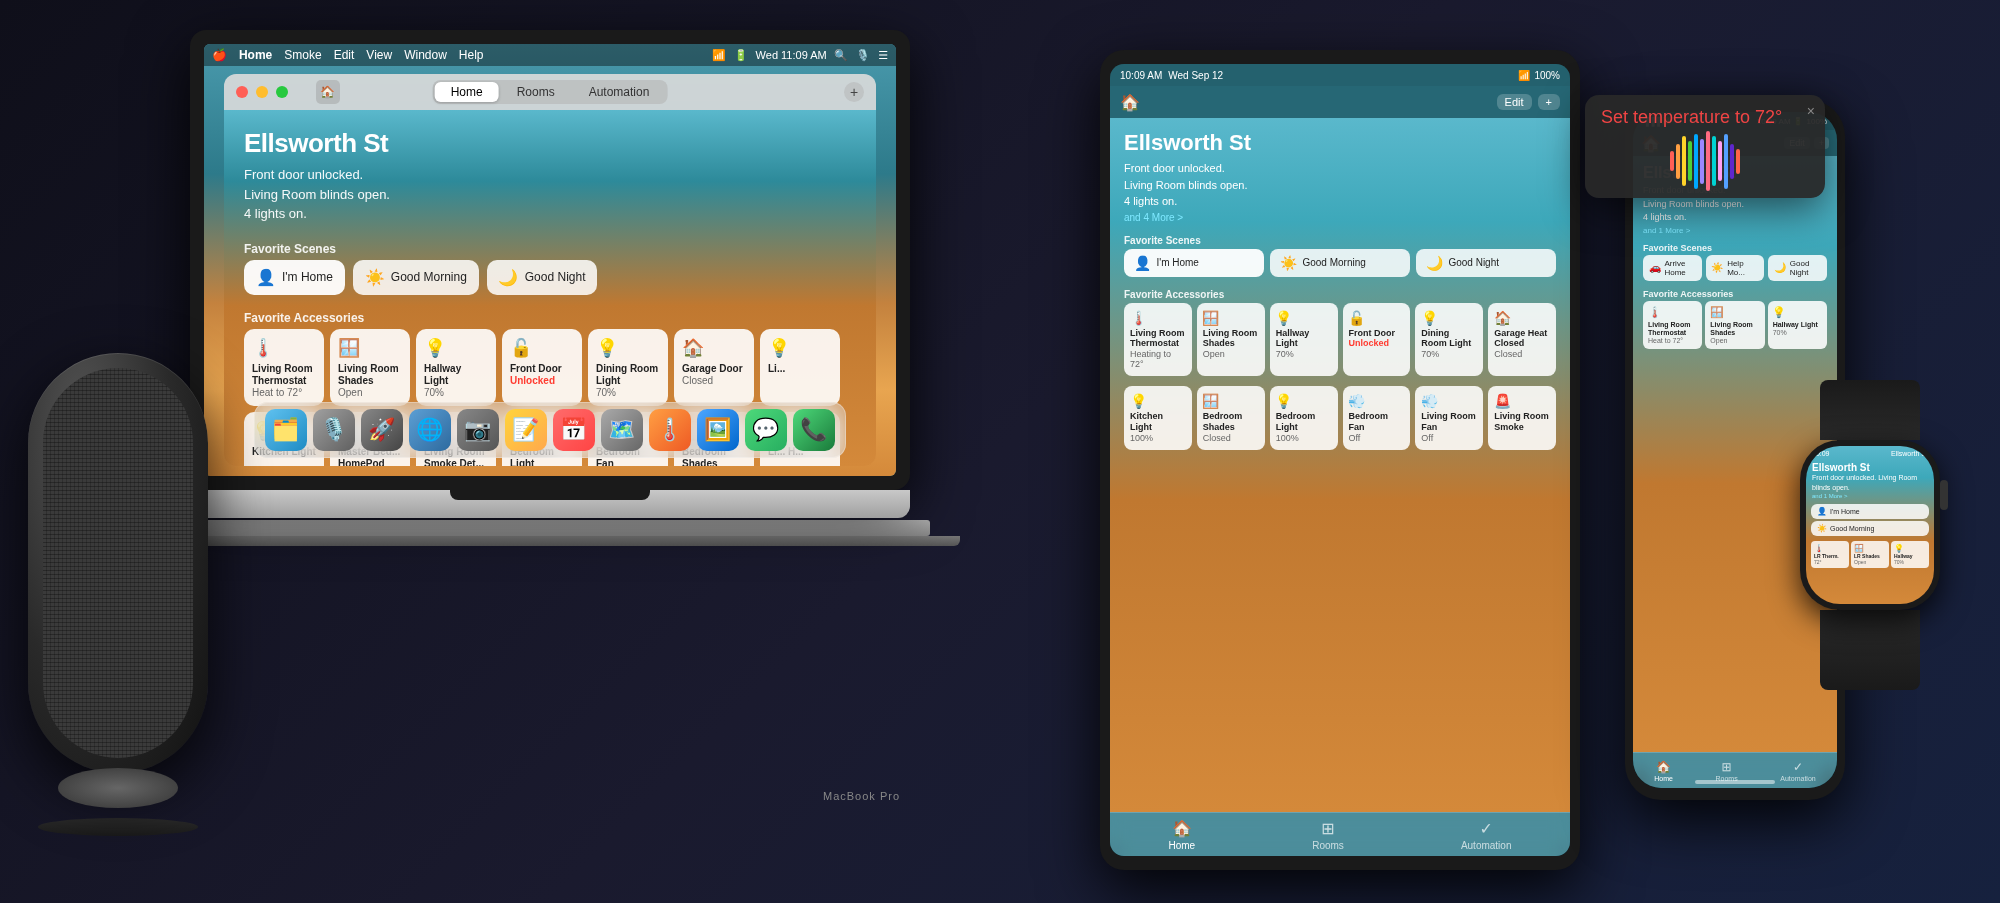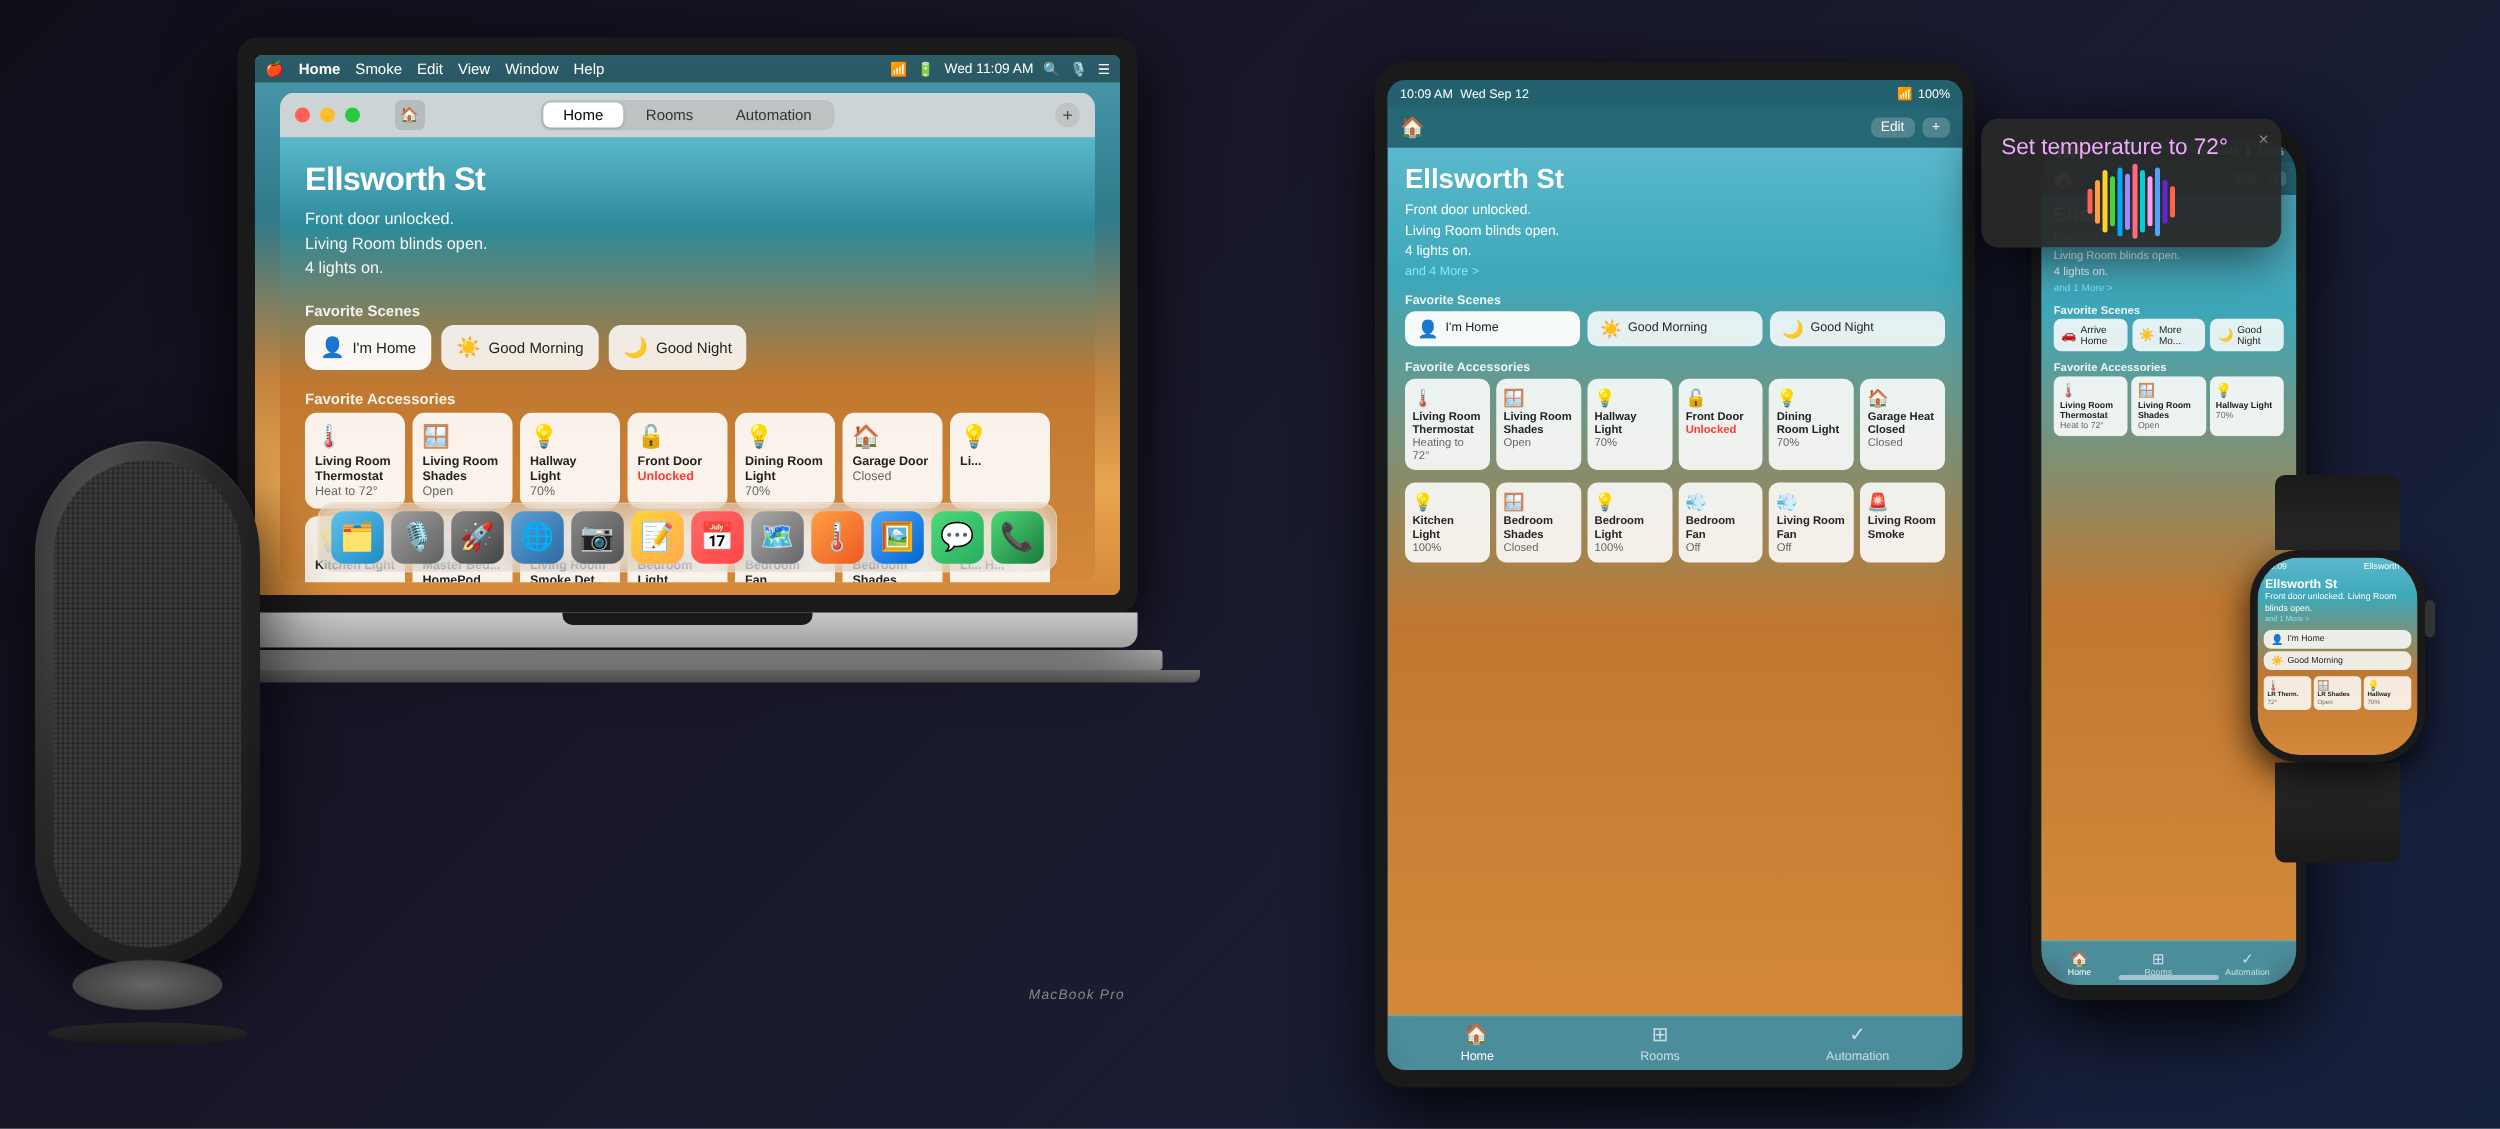--- a/index.html
+++ b/index.html
@@ -326,21 +326,21 @@
     .siri-close {
       position: absolute;
       top: 8px; right: 10px;
       color: #888;
       font-size: 14px;
       cursor: pointer;
     }
     .siri-text {
       font-size: 18px;
       font-weight: 500;
-      color: #f0abfc;
+      color: #ef4444;
       margin-bottom: 8px;
     }
     .siri-wave {
       height: 50px;
       display: flex;
       align-items: center;
       justify-content: center;
       gap: 2px;
     }
     .siri-bar {
@@ -730,21 +730,20 @@
 
     
     .macbook-label {
       position: absolute;
       bottom: 8px;
       right: 40px;
       font-size: 11px;
       color: #888;
       font-weight: 300;
       letter-spacing: 1px;
-      font-style: italic;
     }
 
     
     .dock-finder { background: linear-gradient(135deg, #60c2f0, #1e8bc3); }
     .dock-siri { background: linear-gradient(135deg, #a0a0a0, #606060); }
     .dock-launchpad { background: linear-gradient(135deg, #888, #444); }
     .dock-notes { background: linear-gradient(135deg, #ffd43b, #ffa94d); }
     .dock-calendar { background: linear-gradient(135deg, #ff6b6b, #ff4444); }
     .dock-iphoto { background: linear-gradient(135deg, #4da6ff, #0066cc); }
     .dock-messages { background: linear-gradient(135deg, #4dd97a, #27ae60); }
@@ -1086,21 +1085,21 @@
           <div class="iphone-more">and 1 More &gt;</div>
         </div>
         <div class="iphone-section-label">Favorite Scenes</div>
         <div class="iphone-scenes-row">
           <div class="iphone-scene-tile">
             <span class="iphone-scene-icon">🚗</span>
             <span class="iphone-scene-label">Arrive Home</span>
           </div>
           <div class="iphone-scene-tile">
             <span class="iphone-scene-icon">☀️</span>
-            <span class="iphone-scene-label">More Mo...</span>
+            <span class="iphone-scene-label">Help Mo...</span>
           </div>
           <div class="iphone-scene-tile">
             <span class="iphone-scene-icon">🌙</span>
             <span class="iphone-scene-label">Good Night</span>
           </div>
         </div>
         <div class="iphone-section-label">Favorite Accessories</div>
         <div class="iphone-accs-row">
           <div class="iphone-acc-tile">
             <div class="iphone-acc-icon">🌡️</div>

